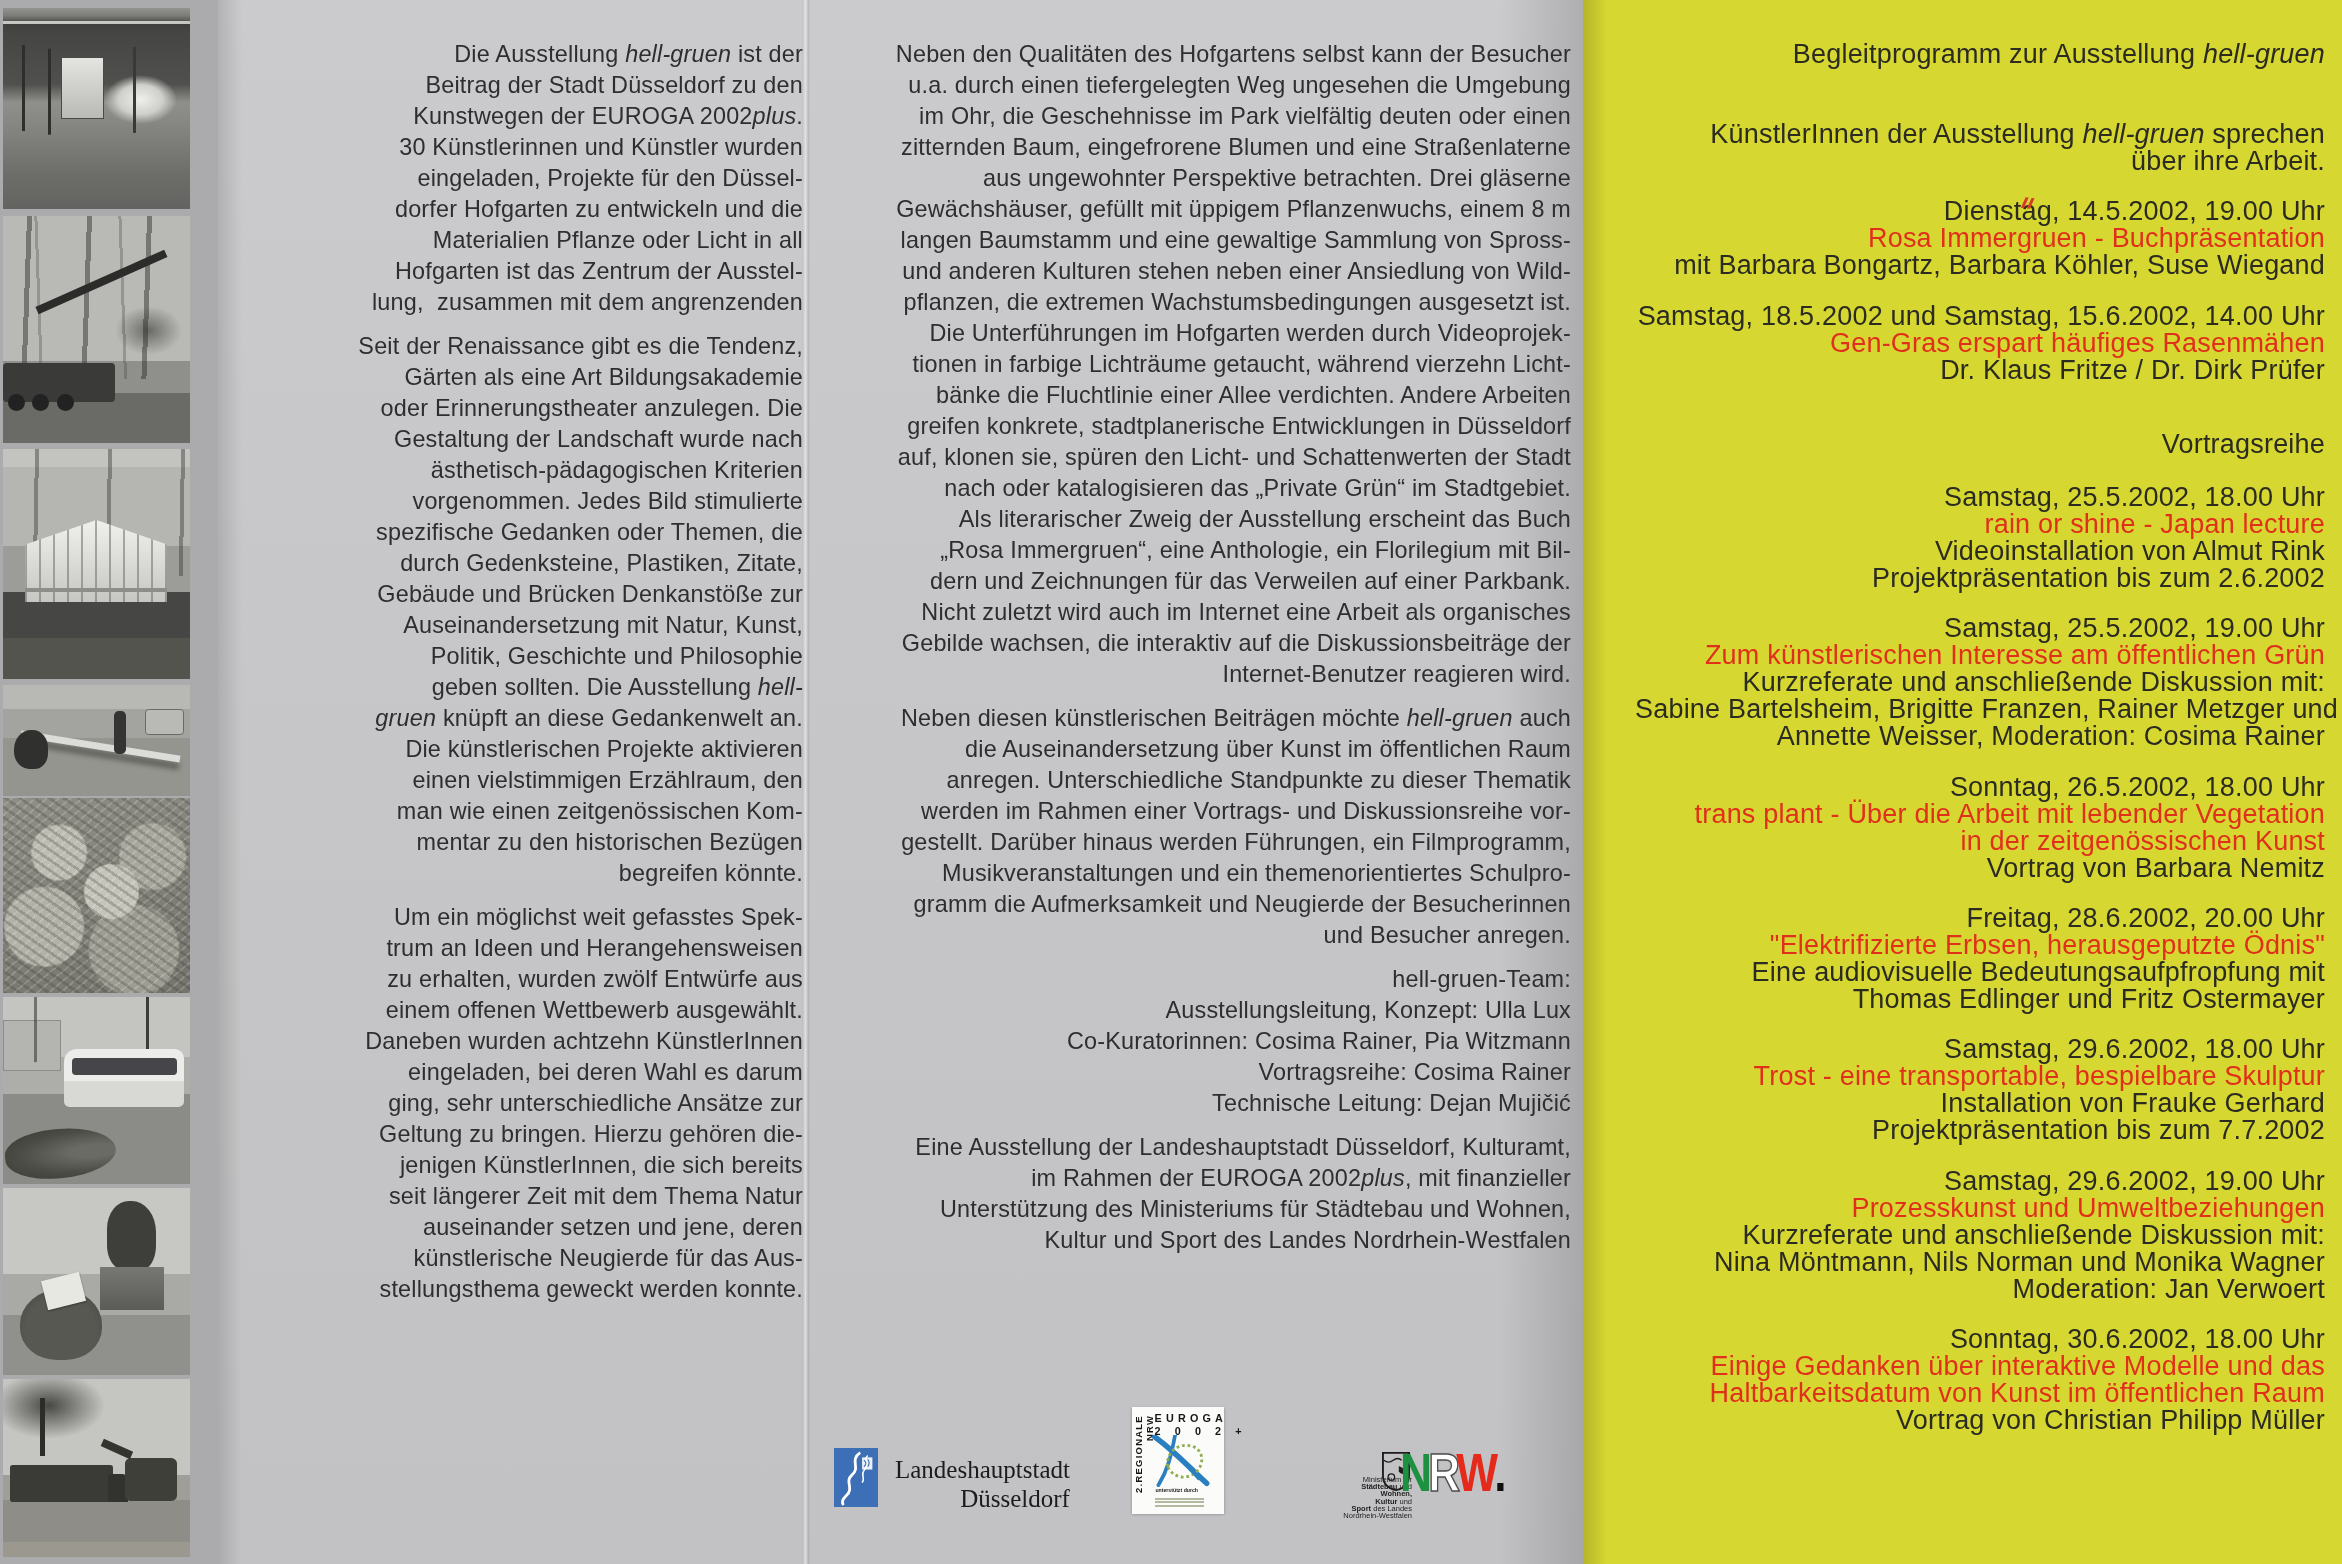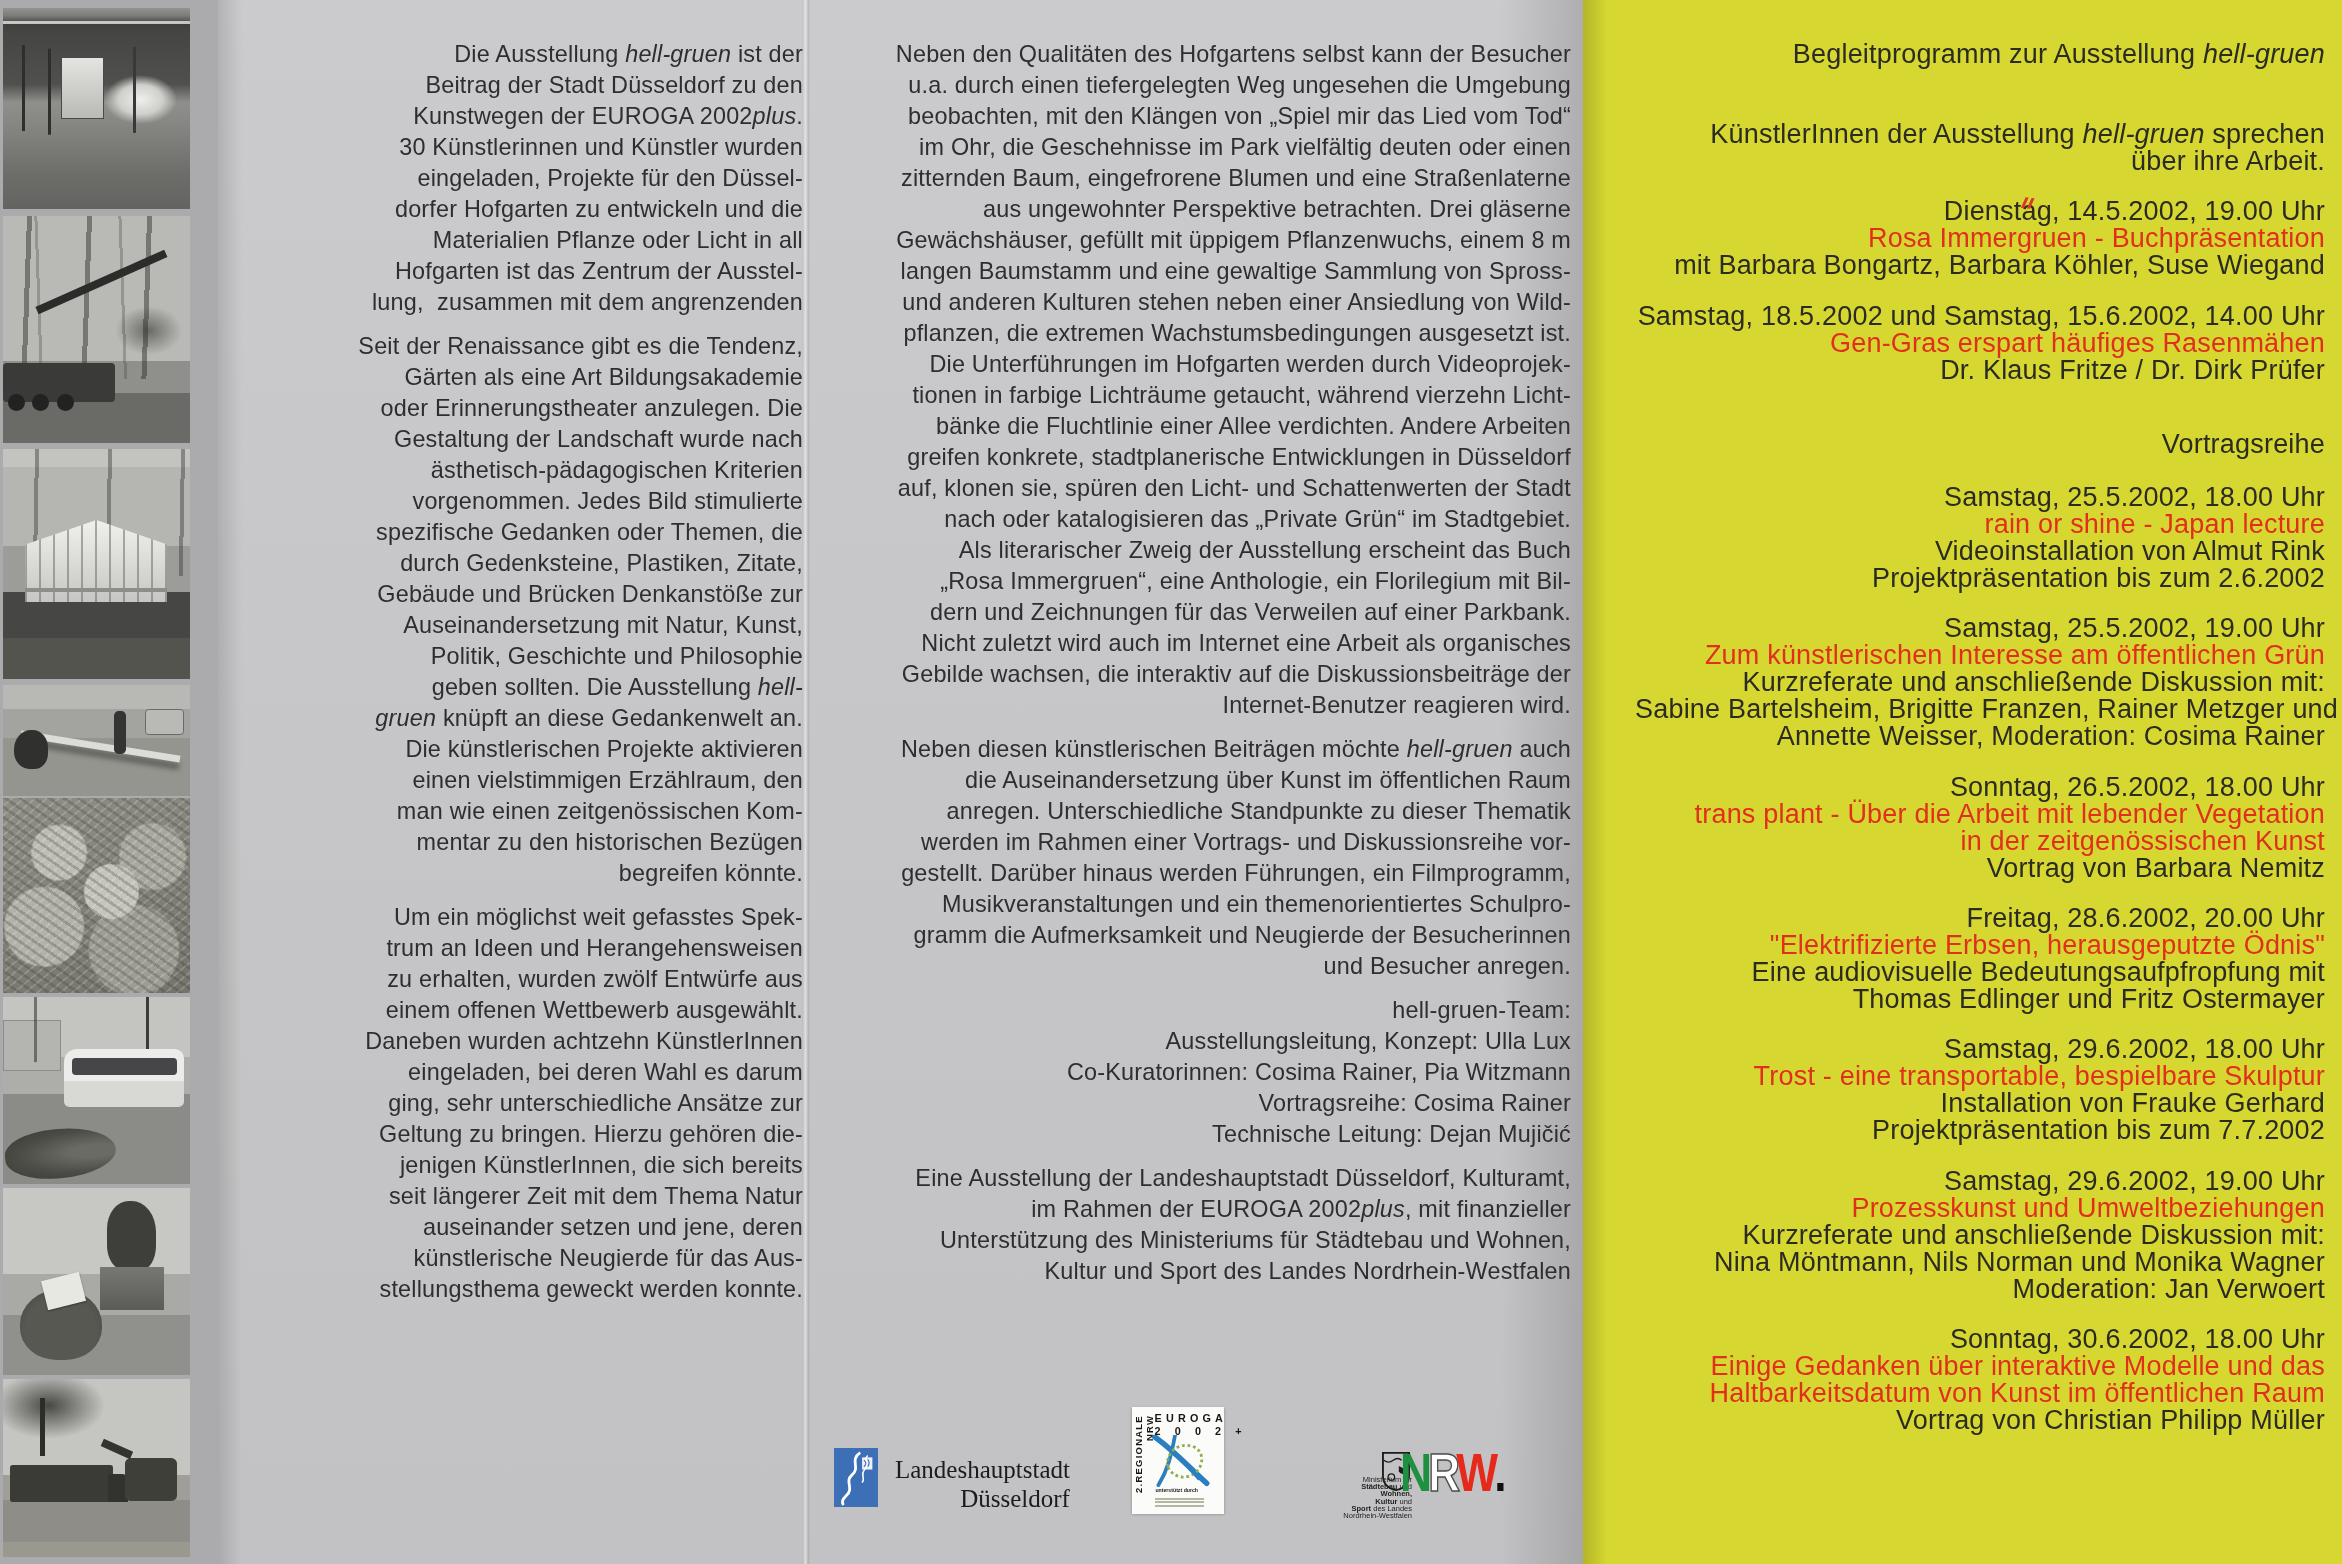--- a/index.html
+++ b/index.html
@@ -222,21 +222,20 @@
         <div class="ln">auseinander setzen und jene, deren</div>
         <div class="ln">künstlerische Neugierde für das Aus-</div>
         <div class="ln">stellungsthema geweckt werden konnte.</div>
       </div>
     </section>
 
   <section class="colwrap col2">
       <div class="para">
         <div class="ln">Neben den Qualitäten des Hofgartens selbst kann der Besucher</div>
         <div class="ln">u.a. durch einen tiefergelegten Weg ungesehen die Umgebung</div>
-        <div class="ln">beobachten, mit den Klängen von „Spiel mir das Lied vom Tod“</div>
         <div class="ln">im Ohr, die Geschehnisse im Park vielfältig deuten oder einen</div>
         <div class="ln">zitternden Baum, eingefrorene Blumen und eine Straßenlaterne</div>
         <div class="ln">aus ungewohnter Perspektive betrachten. Drei gläserne</div>
         <div class="ln">Gewächshäuser, gefüllt mit üppigem Pflanzenwuchs, einem 8 m</div>
         <div class="ln">langen Baumstamm und eine gewaltige Sammlung von Spross-</div>
         <div class="ln">und anderen Kulturen stehen neben einer Ansiedlung von Wild-</div>
         <div class="ln">pflanzen, die extremen Wachstumsbedingungen ausgesetzt ist.</div>
         <div class="ln">Die Unterführungen im Hofgarten werden durch Videoprojek-</div>
         <div class="ln">tionen in farbige Lichträume getaucht, während vierzehn Licht-</div>
         <div class="ln">bänke die Fluchtlinie einer Allee verdichten. Andere Arbeiten</div>

